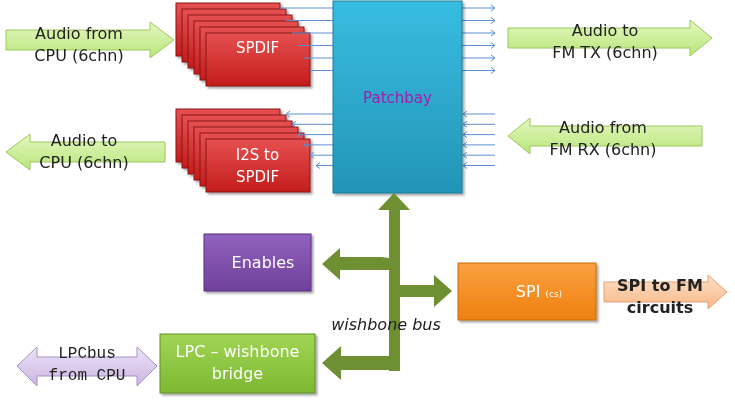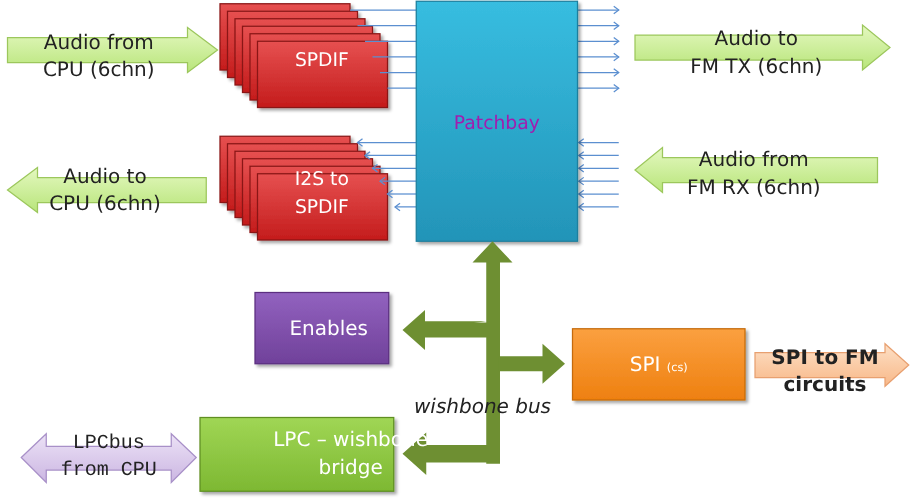--- a/index.html
+++ b/index.html
@@ -151,32 +151,32 @@
   <div>FM TX (6chn)</div>
 </div>
 <div class="lbl" style="left:538px;top:117px;width:130px;">
   <div>Audio from</div>
   <div>FM RX (6chn)</div>
 </div>
 
 <div class="lbl" style="left:205px;top:37px;width:105px;color:#fff;font-size:15px;">
   <div>SPDIF</div>
 </div>
-<div class="lbl" style="left:205px;top:132px;width:105px;color:#fff;font-size:15px;">
+<div class="lbl" style="left:205px;top:144px;width:105px;color:#fff;font-size:15px;">
   <div>I2S to</div>
   <div>SPDIF</div>
 </div>
 
 <div class="lbl" style="left:333px;top:87px;width:129px;color:#a21caf;font-size:15px;">Patchbay</div>
 <div class="lbl" style="left:204px;top:252px;width:118px;color:#fff;">Enables</div>
-<div class="lbl" style="left:458px;top:281px;width:138px;color:#fff;">
+<div class="lbl" style="left:458px;top:281px;width:138px;color:#fff;padding-left:12px;">
   <span>SPI</span>
   <span class="small">(cs)</span>
 </div>
-<div class="lbl" style="left:160px;top:341px;width:155px;color:#fff;padding-left:43px;">
+<div class="lbl" style="left:160px;top:341px;width:155px;color:#fff;">
   <div>LPC – wishbone</div>
   <div>bridge</div>
 </div>
 
 <div class="lbl" style="left:610px;top:275px;width:100px;font-weight:bold;">
   <div>SPI to FM</div>
   <div>circuits</div>
 </div>
 <div class="lbl" style="left:37px;top:343px;width:100px;font-family:Liberation Mono, monospace;">
   <div>LPCbus</div>

